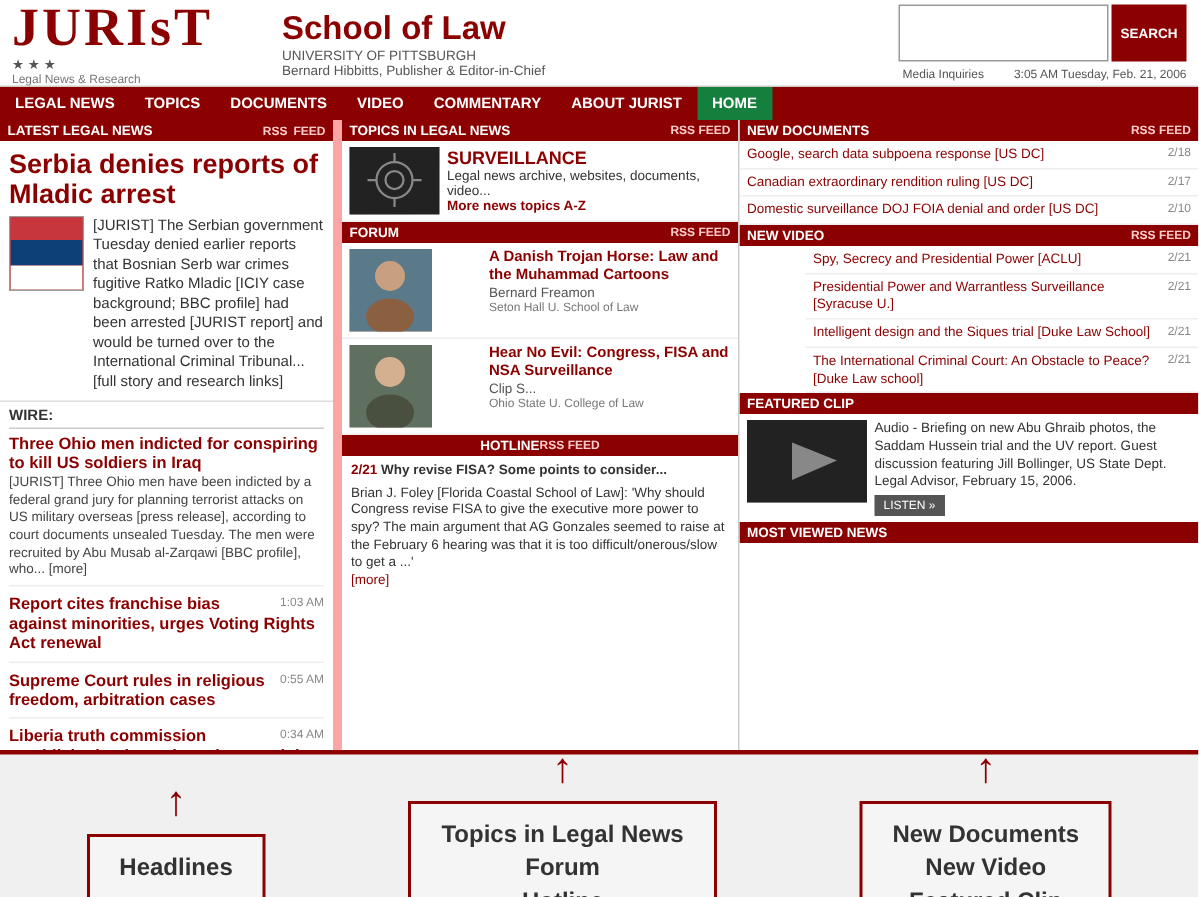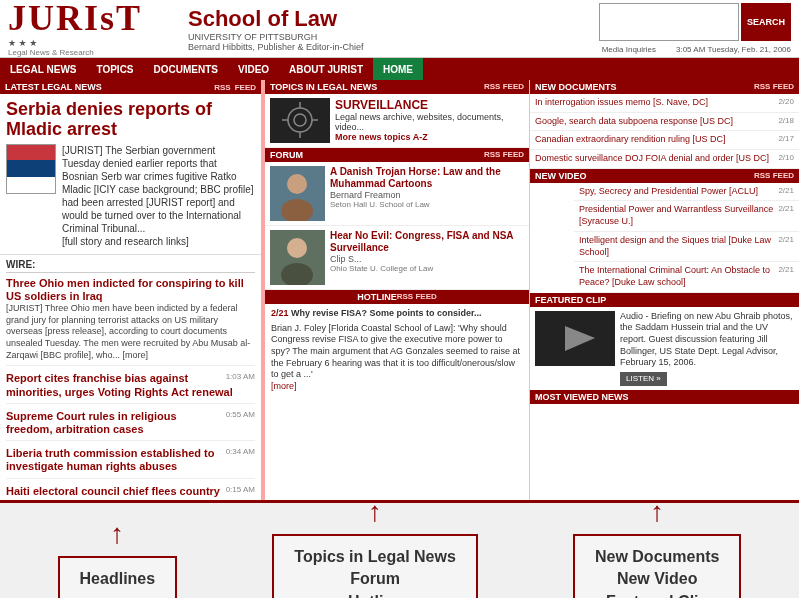--- a/index.html
+++ b/index.html
@@ -22,21 +22,21 @@
 
     
     #navbar { background: #8B0000; display: flex; height: 22px; align-items: center; }
     .nav-item { color: #fff; font-size: 10px; font-weight: bold; padding: 0 10px; cursor: pointer; height: 100%; display: flex; align-items: center; text-transform: uppercase; }
     .nav-home { background: #15803d; }
 
     
     #main { display: flex; height: 420px; }
 
     
-    #col-left { width: 265px; border-right: 4px solid #fca5a5; overflow: hidden; }
+    #col-left { width: 228px; border-right: 6px solid #fca5a5; overflow: hidden; }
     #latest-news-header { background: #8B0000; color: #fff; font-size: 9px; font-weight: bold; padding: 2px 5px; display: flex; justify-content: space-between; align-items: center; }
     #latest-news-header-links { display: flex; gap: 4px; }
     #latest-news-header-links span { color: #ffcccc; font-size: 8px; cursor: pointer; }
 
     #main-story { padding: 6px; border-bottom: 1px solid #ddd; }
     #main-story-title { font-size: 18px; font-weight: bold; color: #8B0000; line-height: 1.1; margin-bottom: 4px; }
     #main-story-content { display: flex; gap: 6px; }
     #main-story-flag { width: 50px; height: 50px; background: #cc0000; border: 1px solid #999; flex-shrink: 0; display: flex; align-items: center; justify-content: center; overflow: hidden; }
     .serbia-flag { width: 50px; height: 50px; display: flex; flex-direction: column; }
     .flag-red { background: #C6363C; flex: 1; }
@@ -63,21 +63,21 @@
     .topic-title { font-size: 12px; font-weight: bold; color: #8B0000; text-transform: uppercase; }
     .topic-text { font-size: 9px; color: #333; }
     .topic-link { font-size: 9px; color: #8B0000; cursor: pointer; font-weight: bold; }
 
     #section-header { background: #8B0000; color: #fff; font-size: 9px; font-weight: bold; padding: 2px 5px; display: flex; justify-content: space-between; }
     .section-links { font-size: 8px; color: #ffcccc; }
 
     .forum-item { display: flex; gap: 5px; padding: 4px 5px; border-bottom: 1px solid #eee; align-items: flex-start; }
     .forum-thumb { width: 55px; height: 55px; background: #888; flex-shrink: 0; }
     .forum-thumb-person { background: radial-gradient(circle at 50% 30%, #cc9966 30%, #8B6040 100%); }
-    .forum-content { flex: 1; }
+    .forum-content { flex: 1; margin-left: 33px; }
     .forum-title { font-size: 10px; font-weight: bold; color: #8B0000; line-height: 1.2; }
     .forum-author { font-size: 9px; color: #555; }
     .forum-affiliation { font-size: 8px; color: #777; }
 
     #hotline-header { background: #8B0000; color: #fff; font-size: 9px; font-weight: bold; padding: 2px 4px; display: flex; justify-content: center; }
     .hotline-content { padding: 4px 6px; font-size: 9px; color: #333; line-height: 1.3; }
     .hotline-date { color: #8B0000; font-weight: bold; }
     .hotline-more { color: #8B0000; cursor: pointer; }
 
     
@@ -130,20 +130,21 @@
       <span>3:05 AM Tuesday, Feb. 21, 2006</span>
     </div>
   </div>
 </div>
 
 <div id="navbar">
   <div class="nav-item">LEGAL NEWS</div>
   <div class="nav-item">TOPICS</div>
   <div class="nav-item">DOCUMENTS</div>
   <div class="nav-item">VIDEO</div>
+  <div class="nav-item">COMMENTARY</div>
   <div class="nav-item">ABOUT JURIST</div>
   <div class="nav-item nav-home">HOME</div>
 </div>
 
 <div id="main">
 
   <div id="col-left">
     <div id="latest-news-header">
       <span>LATEST LEGAL NEWS</span>
       <div id="latest-news-header-links">
@@ -278,24 +279,20 @@
 
   <div id="col-right">
     <div id="new-docs-header">
       <span>NEW DOCUMENTS</span>
       <span style="font-size:8px; color:#ffcccc;">
         <span>RSS</span>
         <span> FEED</span>
       </span>
     </div>
     <div class="doc-item">
-      <span class="doc-link">In interrogation issues memo [S. Nave, DC]</span>
-      <span class="doc-date">2/20</span>
-    </div>
-    <div class="doc-item">
       <span class="doc-link">Google, search data subpoena response [US DC]</span>
       <span class="doc-date">2/18</span>
     </div>
     <div class="doc-item">
       <span class="doc-link">Canadian extraordinary rendition ruling [US DC]</span>
       <span class="doc-date">2/17</span>
     </div>
     <div class="doc-item">
       <span class="doc-link">Domestic surveillance DOJ FOIA denial and order [US DC]</span>
       <span class="doc-date">2/10</span>

